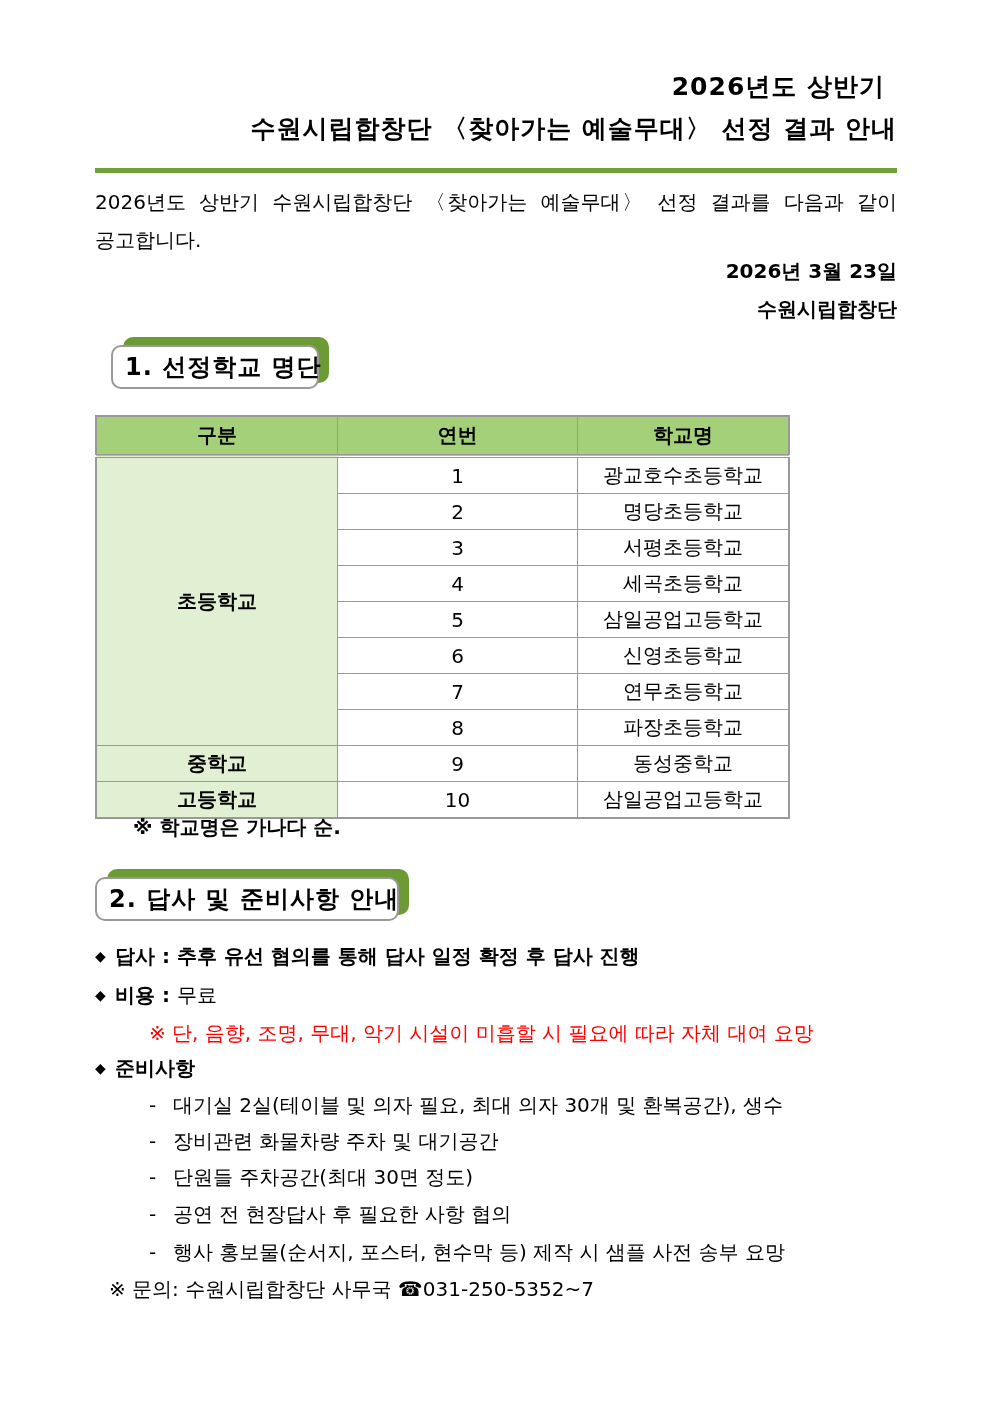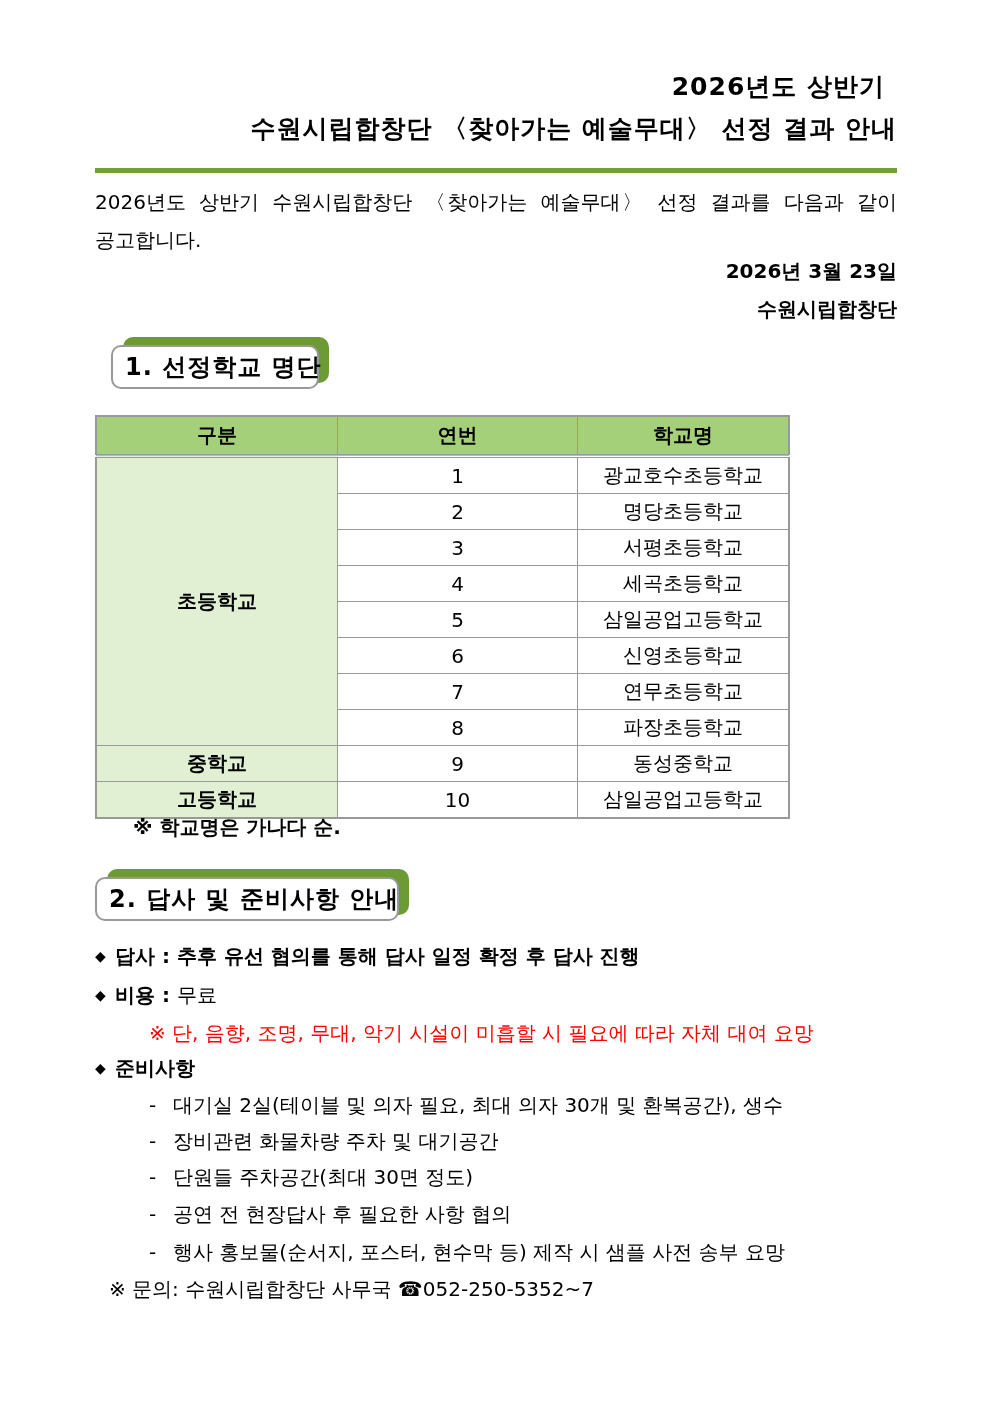--- a/index.html
+++ b/index.html
@@ -119,15 +119,15 @@
   <div class="dash red" style="top:1020px;">※ 단, 음향, 조명, 무대, 악기 시설이 미흡할 시 필요에 따라 자체 대여 요망</div>
 
   <div class="bul" style="top:1055px;"><span class="dot">◆</span><b>준비사항</b></div>
 
   <div class="dash" style="top:1092px;"><span class="d">-</span><span>대기실 2실(테이블 및 의자 필요, 최대 의자 30개 및 환복공간), 생수</span></div>
   <div class="dash" style="top:1128px;"><span class="d">-</span><span>장비관련 화물차량 주차 및 대기공간</span></div>
   <div class="dash" style="top:1164px;"><span class="d">-</span><span>단원들 주차공간(최대 30면 정도)</span></div>
   <div class="dash" style="top:1201px;"><span class="d">-</span><span>공연 전 현장답사 후 필요한 사항 협의</span></div>
   <div class="dash" style="top:1239px;"><span class="d">-</span><span>행사 홍보물(순서지, 포스터, 현수막 등) 제작 시 샘플 사전 송부 요망</span></div>
 
-  <div class="contact" style="top:1276px;"><span>※ 문의: 수원시립합창단 사무국 </span><span>☎</span><span>052-250-5352~7</span></div>
+  <div class="contact" style="top:1276px;"><span>※ 문의: 수원시립합창단 사무국 </span><span>☎</span><span>031-250-5352~7</span></div>
 
 </div>
 
 </body></html>

